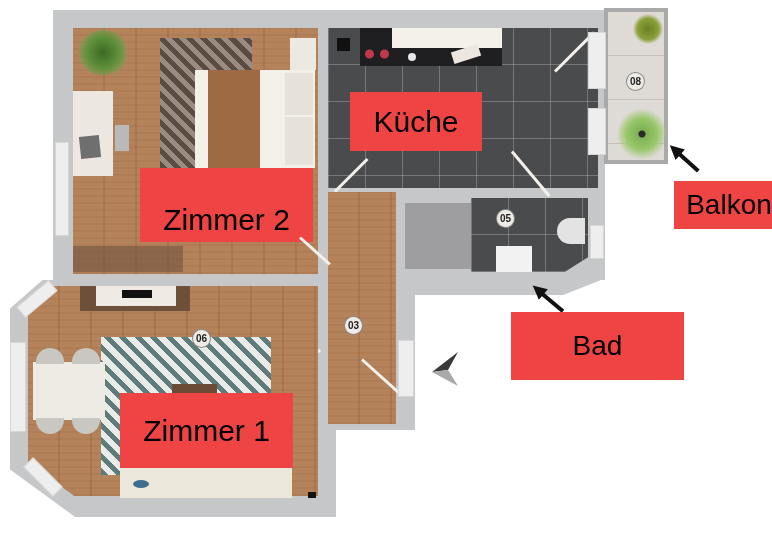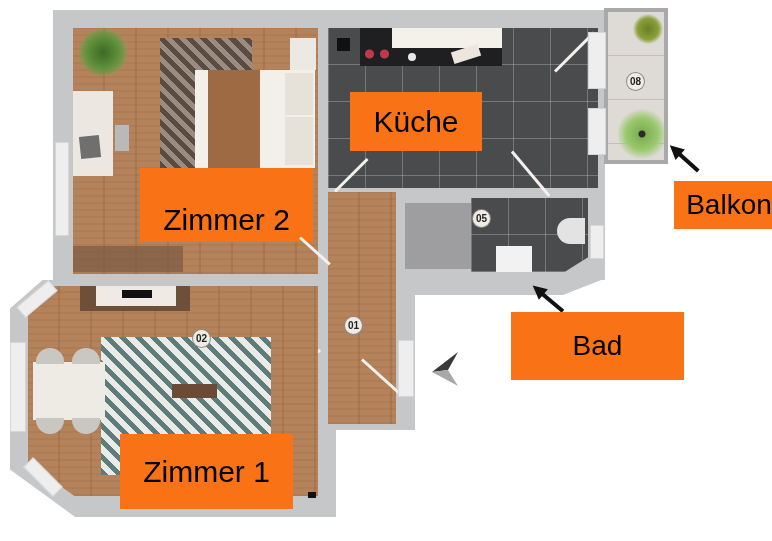--- a/index.html
+++ b/index.html
@@ -10,21 +10,21 @@
       repeating-linear-gradient(0deg, rgba(120,70,35,0.10) 0px, rgba(120,70,35,0.10) 2px, transparent 2px, transparent 7px),
       repeating-linear-gradient(90deg, rgba(255,255,255,0.05) 0px, rgba(255,255,255,0.05) 30px, rgba(90,50,20,0.07) 30px, rgba(90,50,20,0.07) 32px),
       #b07c52;}
   .tile{background:
       linear-gradient(90deg, rgba(200,200,200,0.35) 1px, transparent 1px) 0 0/37px 37px,
       linear-gradient(0deg, rgba(200,200,200,0.35) 1px, transparent 1px) 0 0/37px 37px,
       #4a4b4d;}
   .balcony-floor{background:
       linear-gradient(0deg, rgba(150,140,130,0.35) 1px, transparent 1px) 0 0/60px 44px,
       #dedad5;}
-  .label-box{background:#f97316;color:#000;display:flex;align-items:center;justify-content:center;font-size:30px;}
+  .label-box{background:#ef4444;color:#000;display:flex;align-items:center;justify-content:center;font-size:30px;}
   .room-num{width:17px;height:17px;border-radius:50%;background:#efece6;color:#222;font-size:10px;font-weight:bold;display:flex;align-items:center;justify-content:center;box-shadow:0 0 0 1px #8a8a8a;}
   .door{height:3px;background:#f4f1ec;transform-origin:0 50%;}
   .window{background:#eeeeee;border:1px solid #d6d6d6;}
   .plant{border-radius:50%;background:radial-gradient(circle,#3c6a26 0%,#5e8f3a 45%,rgba(120,160,80,0.6) 70%,transparent 72%);}
   .arrow-line{height:4px;background:#111;transform-origin:0 50%;}
 </style>
 </head>
 <body>
 
 <div class="abs wall" style="left:53px;top:10px;width:552px;height:270px;"></div>
@@ -76,31 +76,31 @@
 <div class="abs arrow-line" style="left:676px;top:149px;width:30px;transform:rotate(42deg);"></div>
 <div class="abs" style="left:668px;top:143px;width:0;height:0;border-left:7px solid transparent;border-right:7px solid transparent;border-bottom:14px solid #111;transform:rotate(-48deg);"></div>
 <div class="abs label-box" style="left:654px;top:181px;width:110px;height:48px;margin-left:20px;">
   <span style="font-size:28px;">Balkon</span>
 </div>
 
 <div class="abs" style="left:405px;top:203px;width:66px;height:66px;background:#9e9ea0;"></div>
 <div class="abs tile" style="left:471px;top:198px;width:117px;height:74px;clip-path:polygon(0 0,100% 0,100% 80%,80% 100%,0 100%);"></div>
 <div class="abs" style="left:557px;top:218px;width:28px;height:26px;border-radius:14px 0 0 14px;background:#e3e3e3;"></div>
 <div class="abs" style="left:496px;top:246px;width:36px;height:26px;background:#f2f2f2;"></div>
-<div class="abs room-num" style="left:473px;top:210px;">05</div>
+<div class="abs room-num" style="left:497px;top:210px;">05</div>
 <div class="abs window" style="left:590px;top:225px;width:12px;height:32px;"></div>
 
 <div class="abs arrow-line" style="left:540px;top:290px;width:30px;transform:rotate(40deg);"></div>
 <div class="abs" style="left:531px;top:283px;width:0;height:0;border-left:7px solid transparent;border-right:7px solid transparent;border-bottom:14px solid #111;transform:rotate(-50deg);"></div>
 <div class="abs label-box" style="left:511px;top:312px;width:173px;height:68px;">
   <span style="font-size:28px;">Bad</span>
 </div>
 
 <div class="abs wood" style="left:328px;top:192px;width:68px;height:232px;"></div>
-<div class="abs room-num" style="left:345px;top:317px;">01</div>
+<div class="abs room-num" style="left:345px;top:317px;">03</div>
 <div class="abs door" style="left:285px;top:378px;width:46px;transform:rotate(-40deg);"></div>
 <div class="abs door" style="left:362px;top:358px;width:52px;transform:rotate(42deg);"></div>
 <div class="abs door" style="left:300px;top:236px;width:40px;transform:rotate(42deg);"></div>
 <div class="abs wall" style="left:318px;top:275px;width:10px;height:65px;"></div>
 <div class="abs window" style="left:398px;top:340px;width:14px;height:55px;"></div>
 
 <div class="abs" style="left:430px;top:350px;width:30px;height:38px;">
   <svg width="30" height="38" viewBox="0 0 30 38">
     <polygon points="28,2 2,22 18,20" fill="#3a3a3a"></polygon>
     <polygon points="2,22 18,20 28,36" fill="#a8a8a8"></polygon>
@@ -115,21 +115,21 @@
      repeating-linear-gradient(45deg,#5e7d7a 0 5px,#e8ebe8 5px 11px),
      #e8ebe8;"></div>
 <div class="abs" style="left:172px;top:384px;width:45px;height:14px;background:#6b4a36;"></div>
 <div class="abs" style="left:33px;top:362px;width:72px;height:58px;background:#eeebe4;"></div>
 <div class="abs" style="left:36px;top:348px;width:28px;height:16px;border-radius:14px 14px 0 0;background:#c9c7c2;"></div>
 <div class="abs" style="left:72px;top:348px;width:28px;height:16px;border-radius:14px 14px 0 0;background:#c9c7c2;"></div>
 <div class="abs" style="left:36px;top:418px;width:28px;height:16px;border-radius:0 0 14px 14px;background:#c9c7c2;"></div>
 <div class="abs" style="left:72px;top:418px;width:28px;height:16px;border-radius:0 0 14px 14px;background:#c9c7c2;"></div>
 <div class="abs" style="left:120px;top:468px;width:172px;height:30px;background:#ece7db;"></div>
 <div class="abs" style="left:133px;top:480px;width:16px;height:8px;border-radius:50%;background:#3f6d8e;"></div>
-<div class="abs room-num" style="left:193px;top:330px;">02</div>
+<div class="abs room-num" style="left:193px;top:330px;">06</div>
 <div class="abs window" style="left:10px;top:342px;width:14px;height:88px;"></div>
 <div class="abs window" style="left:16px;top:292px;width:40px;height:12px;transform:rotate(-40deg);"></div>
 <div class="abs window" style="left:22px;top:470px;width:40px;height:12px;transform:rotate(45deg);"></div>
 <div class="abs" style="left:308px;top:492px;width:8px;height:6px;background:#111;"></div>
 
-<div class="abs label-box" style="left:120px;top:393px;width:173px;height:75px;margin-top:41px;">
+<div class="abs label-box" style="left:120px;top:393px;width:173px;height:75px;">
   <span style="font-size:30px;">Zimmer 1</span>
 </div>
 
 </body></html>

